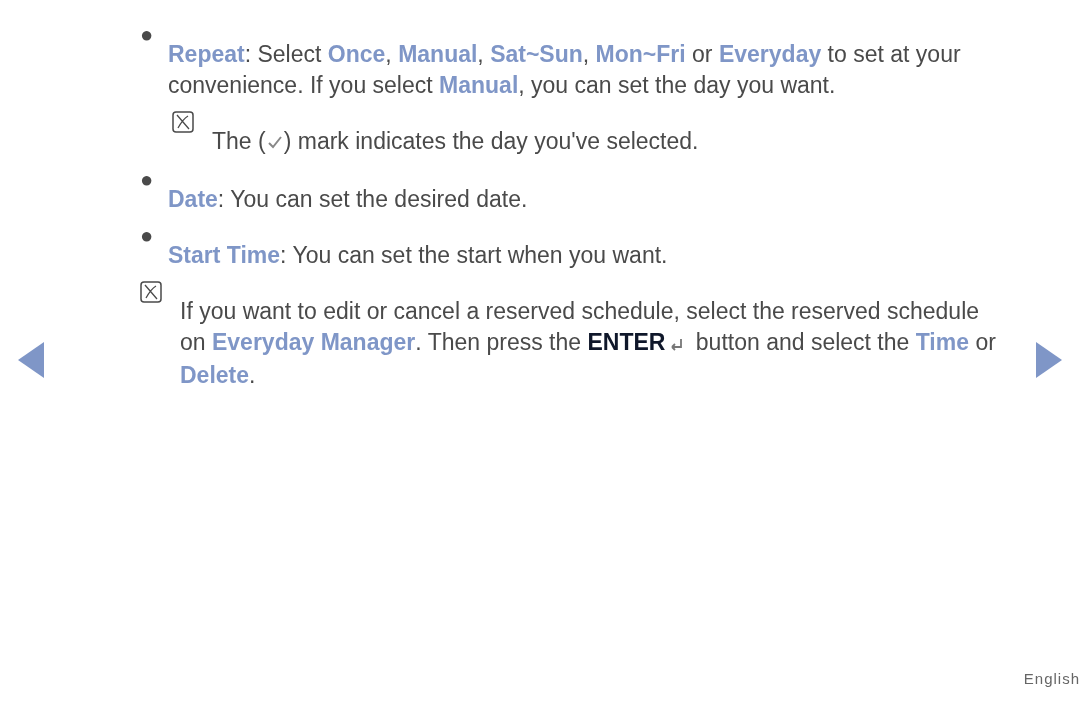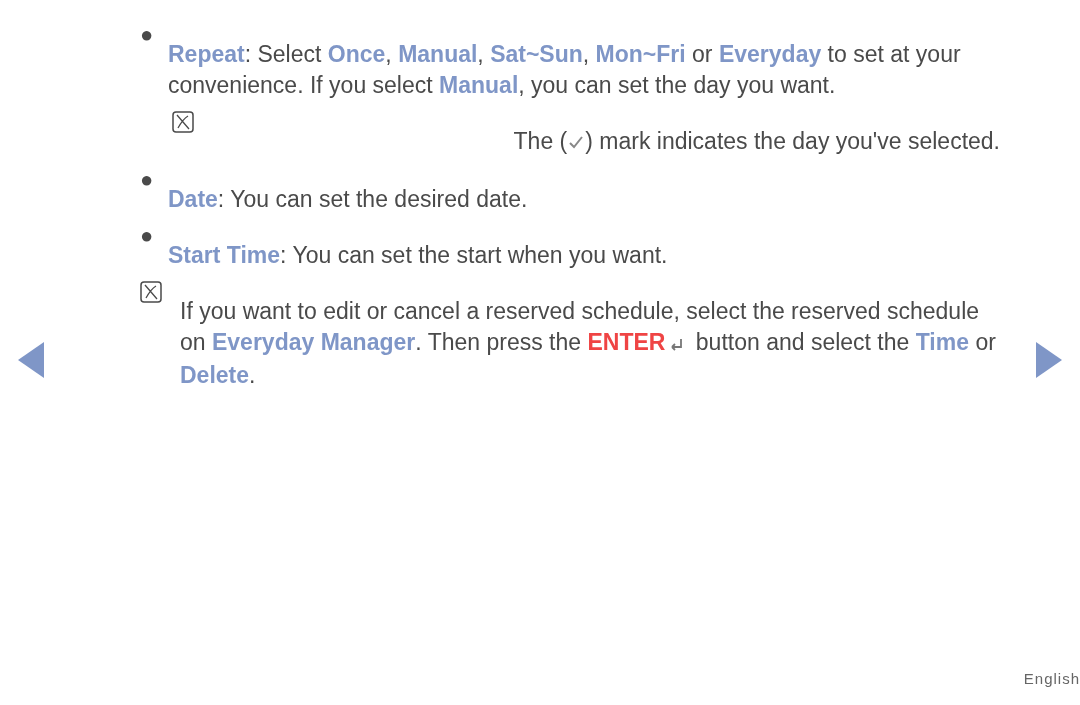--- a/index.html
+++ b/index.html
@@ -17,34 +17,33 @@
     padding: 20px 80px 0 80px;
     font-size: 23px;
     line-height: 1.35;
   }
   .hl {
     color: #7f96c7;
     font-weight: 600;
   }
   .bold {
     font-weight: 700;
-    color: #ef4444;
+    color: #0f172a;
   }
   .bullet-row {
     display: flex;
     align-items: flex-start;
     margin-bottom: 6px;
     padding-left: 92px;
   }
   .bullet-row.outer {
     padding-left: 60px;
   }
   .bullet-row.note-top {
     padding-left: 92px;
-    text-align: right;
   }
   .bullet-row.final-note {
     padding-left: 60px;
   }
   .bullet-mark {
     flex: 0 0 28px;
     text-align: left;
     font-size: 22px;
     line-height: 1.35;
   }

